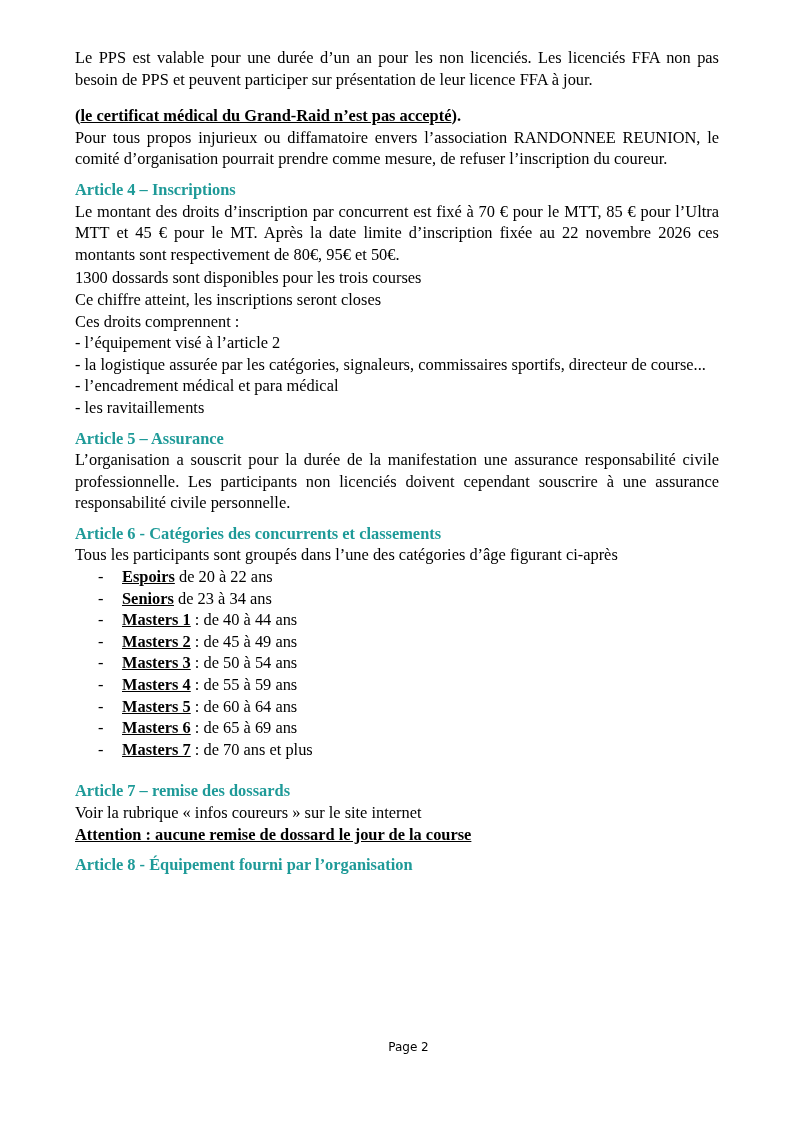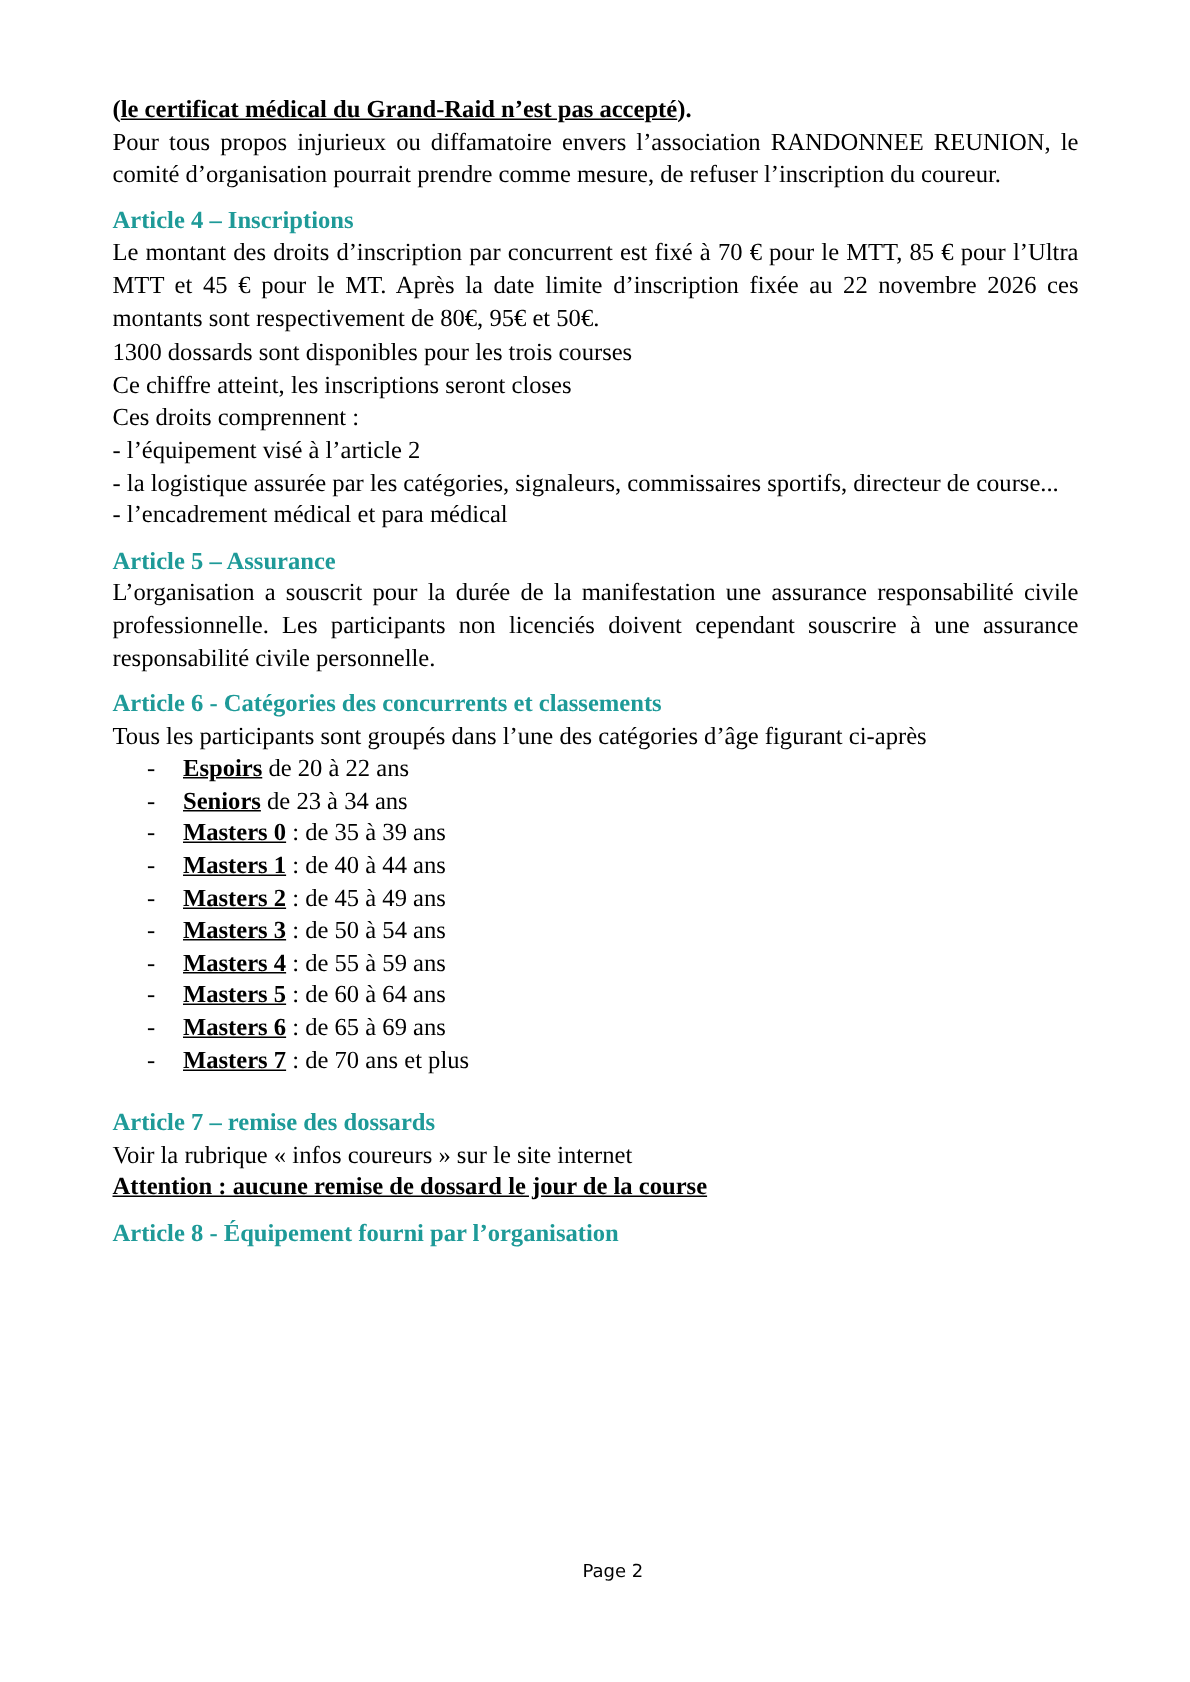--- a/index.html
+++ b/index.html
@@ -21,45 +21,46 @@
   .footer {
     position: absolute; left: 0; width: 793px; top: 1040px; text-align: center;
     font-family: "DejaVu Sans", sans-serif; font-size: 12px; color: #000; margin-left: 12px;
   }
 </style>
 </head>
 <body>
 
 <div class="page">
 
+  <p class="justify">Le PPS est valable pour une durée d’un an pour les non licenciés. Les licenciés FFA non pas besoin de PPS et peuvent participer sur présentation de leur licence FFA à jour.</p>
 
   <p class="bold-u" style="margin-top:15px;"><span>(</span><span class="u">le certificat médical du Grand-Raid n’est pas accepté</span><span>).</span></p>
   <p class="justify">Pour tous propos injurieux ou diffamatoire envers l’association RANDONNEE REUNION, le comité d’organisation pourrait prendre comme mesure, de refuser l’inscription du coureur.</p>
 
   <p class="h">Article 4 – Inscriptions</p>
   <p class="justify">Le montant des droits d’inscription par concurrent est fixé à 70 € pour le MTT, 85 € pour l’Ultra MTT et 45 € pour le MT. Après la date limite d’inscription fixée au 22 novembre 2026 ces montants sont respectivement de 80€, 95€ et 50€.</p>
 
   <div class="gap">
     <p>1300 dossards sont disponibles pour les trois courses</p>
     <p>Ce chiffre atteint, les inscriptions seront closes</p>
     <p>Ces droits comprennent :</p>
     <p>- l’équipement visé à l’article 2</p>
     <p>- la logistique assurée par les catégories, signaleurs, commissaires sportifs, directeur de course...</p>
     <p>- l’encadrement médical et para médical</p>
+    <p>- les ravitaillements</p>
   </div>
 
   <p class="h">Article 5 – Assurance</p>
   <p class="justify">L’organisation a souscrit pour la durée de la manifestation une assurance responsabilité civile professionnelle. Les participants non licenciés doivent cependant souscrire à une assurance responsabilité civile personnelle.</p>
 
   <p class="h">Article 6 - Catégories des concurrents et classements</p>
   <p>Tous les participants sont groupés dans l’une des catégories d’âge figurant ci-après</p>
   <ul class="dash">
     <li><span class="b">Espoirs</span><span> de 20 à 22 ans</span></li>
     <li><span class="b">Seniors</span><span> de 23 à 34 ans</span></li>
-    <li><span class="b">Masters 0</span><span> : de 35 à 39 ans</span></li>
     <li><span class="b">Masters 1</span><span> : de 40 à 44 ans</span></li>
     <li><span class="b">Masters 2</span><span> : de 45 à 49 ans</span></li>
     <li><span class="b">Masters 3</span><span> : de 50 à 54 ans</span></li>
     <li><span class="b">Masters 4</span><span> : de 55 à 59 ans</span></li>
     <li><span class="b">Masters 5</span><span> : de 60 à 64 ans</span></li>
     <li><span class="b">Masters 6</span><span> : de 65 à 69 ans</span></li>
     <li><span class="b">Masters 7</span><span> : de 70 ans et plus</span></li>
   </ul>
 
   <p class="h" style="margin-top:20px;">Article 7 – remise des dossards</p>

